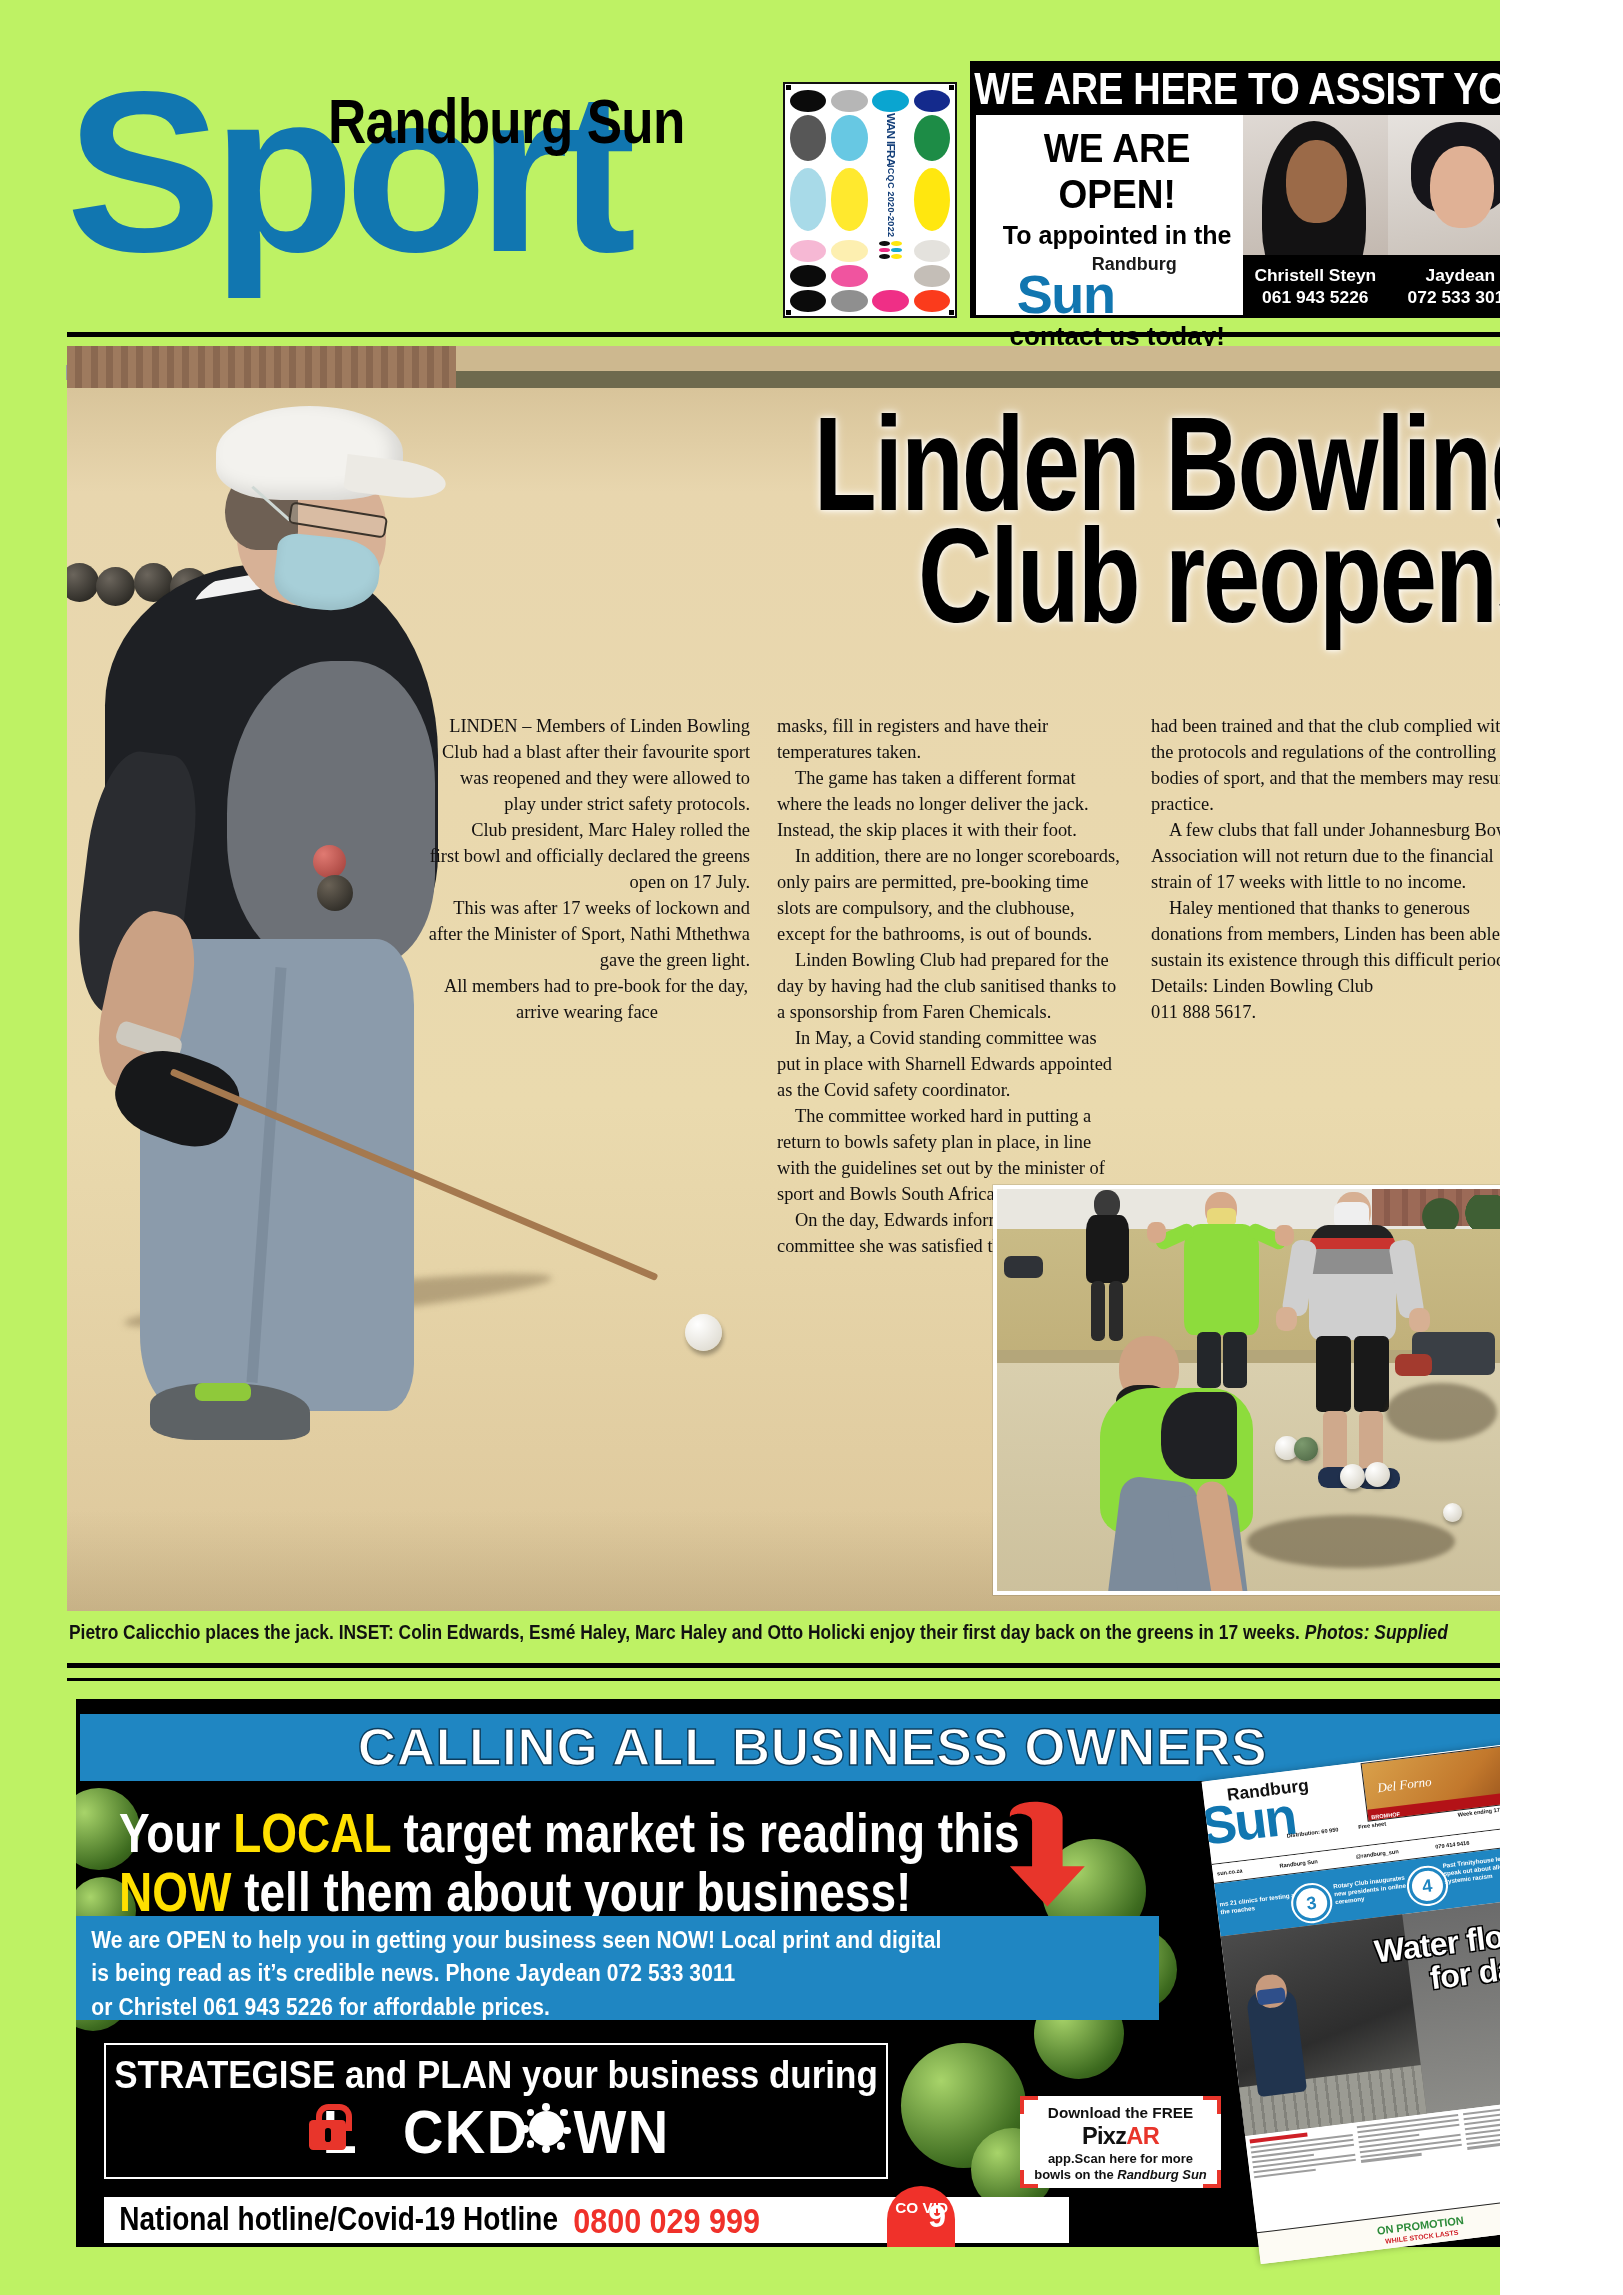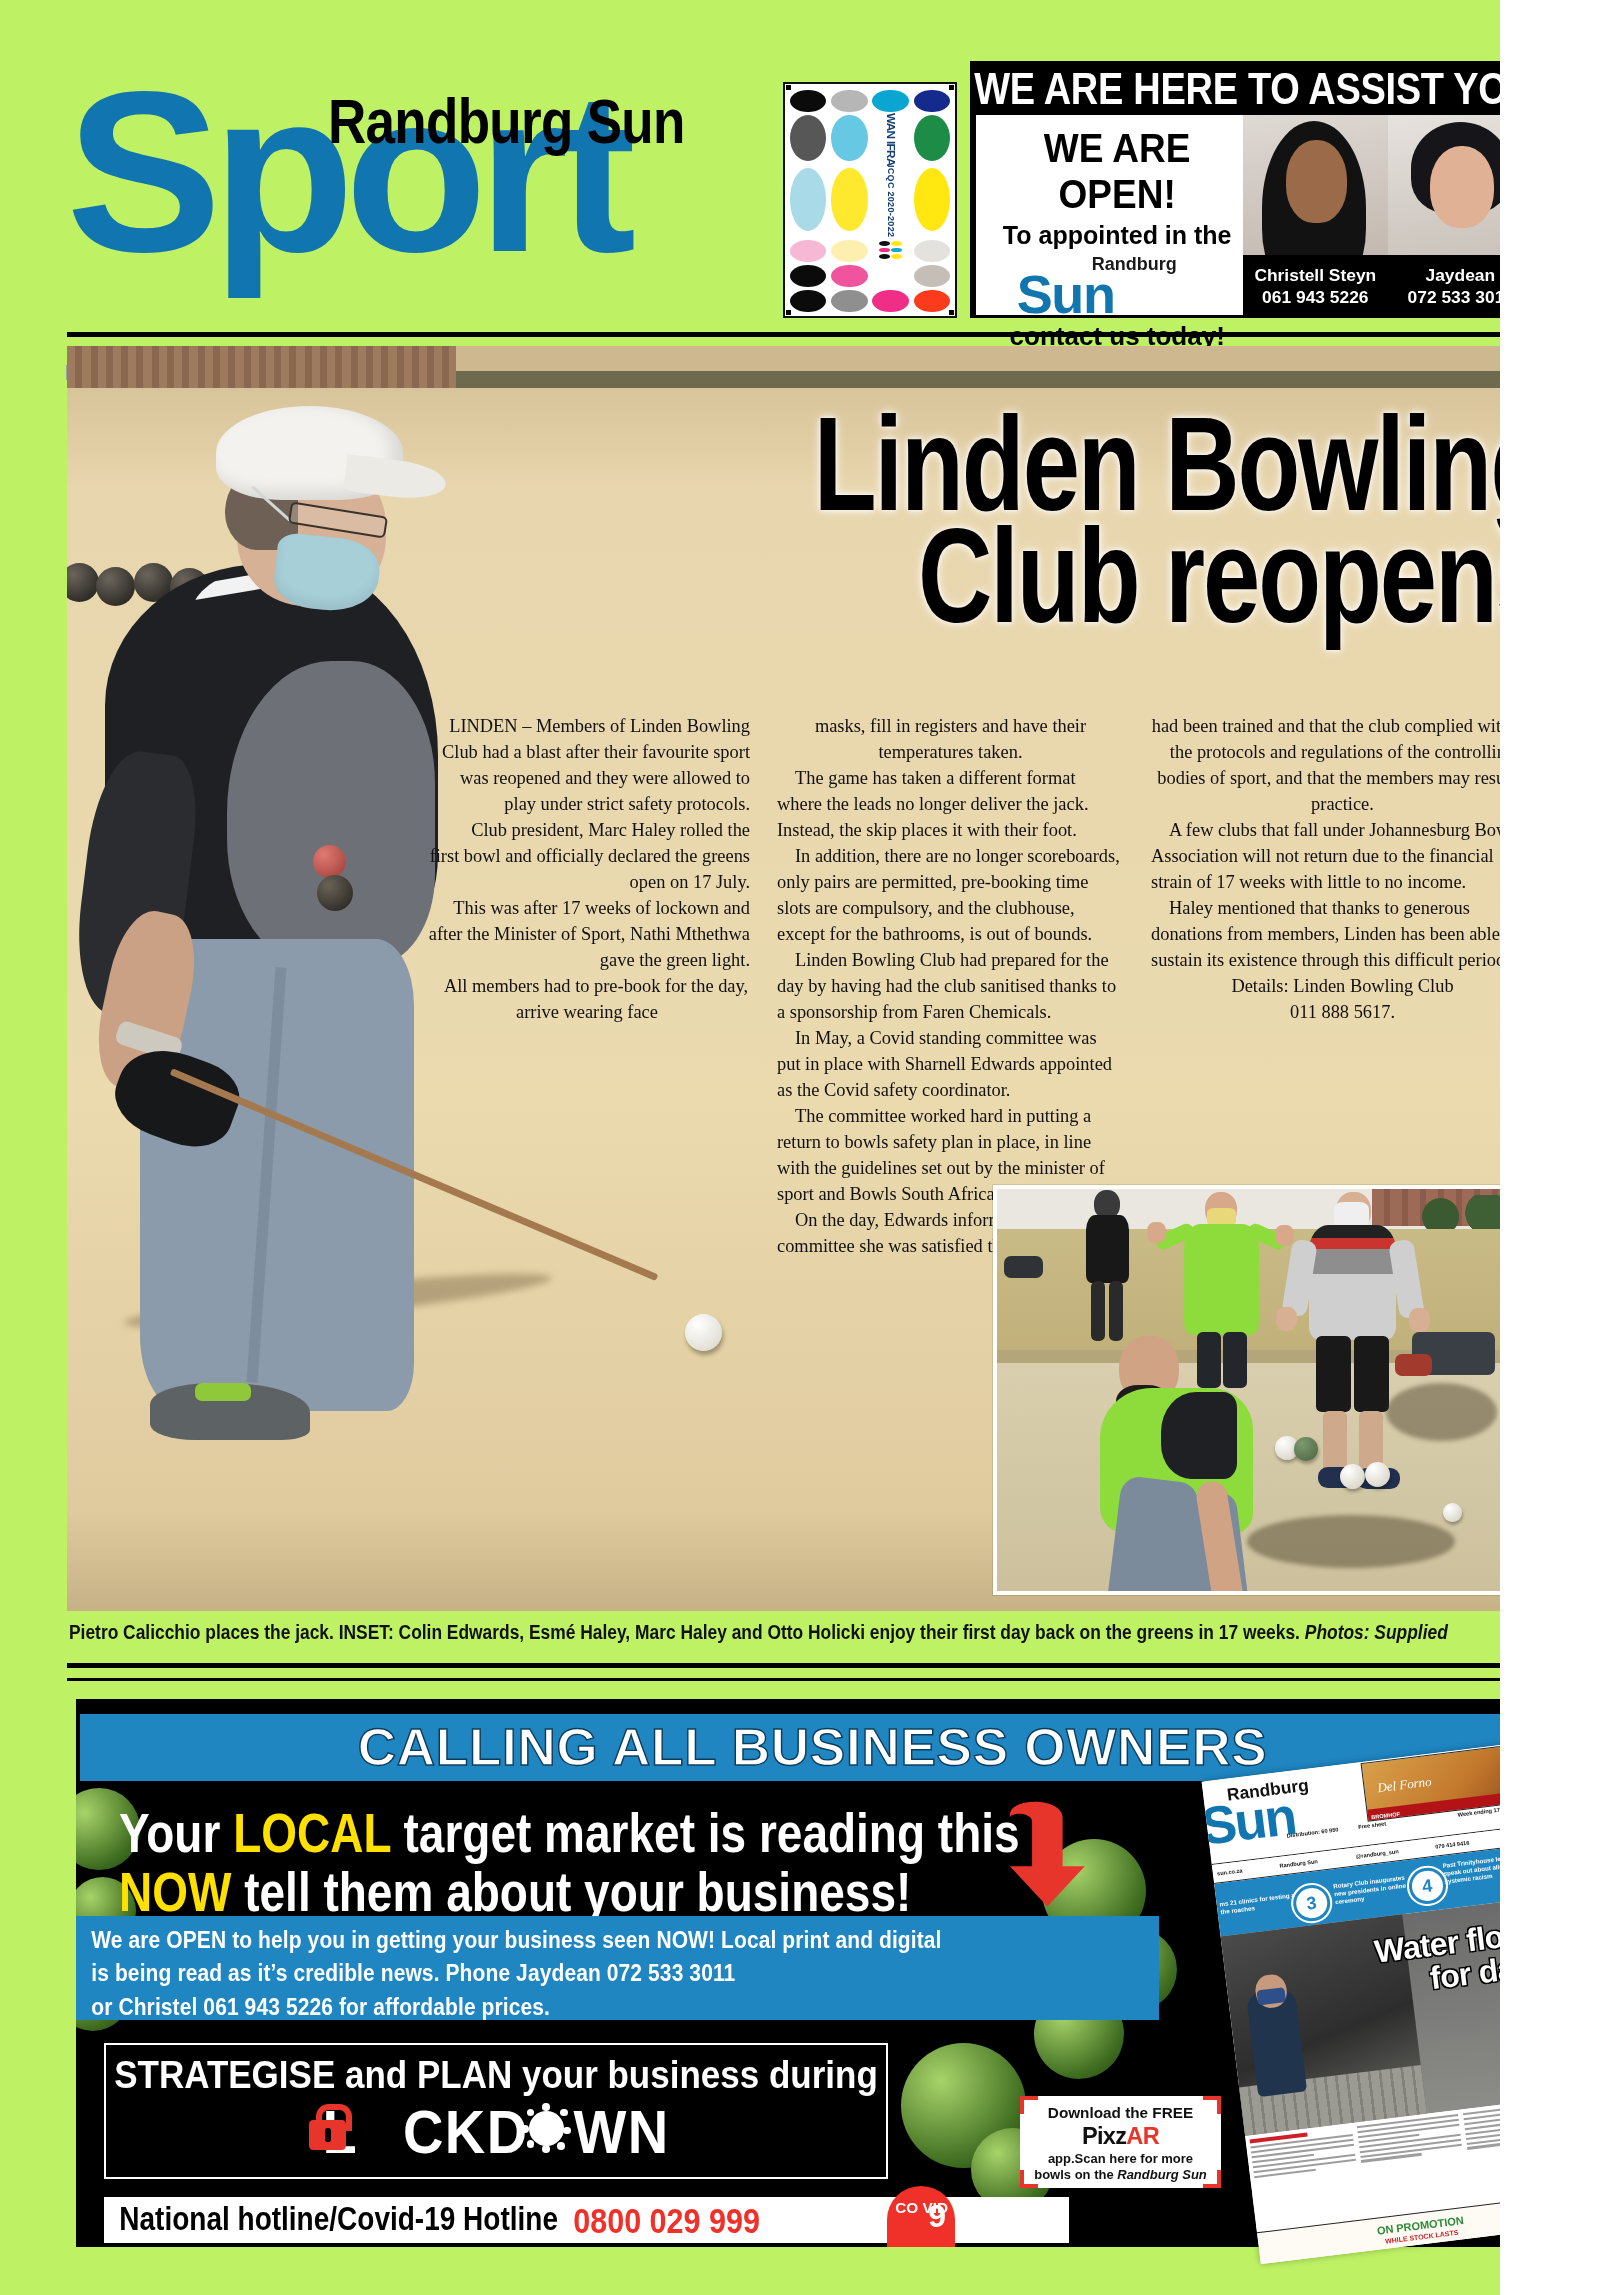--- a/index.html
+++ b/index.html
@@ -137,21 +137,21 @@
   #hl2{top:154px;font-size:103px;}
 
   
   #cols{position:absolute;left:357px;top:367px;width:1124px;}
   .col{position:absolute;top:0;font-size:18.4px;line-height:26px;color:#121010;
     font-family:"Liberation Serif",serif;}
   #col1{left:0;width:326px;}
   #col2{left:353px;width:347px;}
   #col3{left:727px;width:383px;}
   .col p{margin:0;text-indent:18px;}
-  .col p.noind{text-indent:0;text-align:center;}
+  .col p.noind{text-indent:0;}
   
   .wrapbox{float:left;width:0;height:0;
     shape-outside:polygon(0 0, 97px 0, 180px 458px, 0 458px);}
 
   
   #inset{position:absolute;left:926px;top:839px;width:564px;height:410px;
     border:4.2px solid #ffffff;box-sizing:border-box;overflow:hidden;
     background:linear-gradient(to bottom,#cfc4a4 0 30%,#cdbf96 30% 46%,#d8cdab 46% 100%);
     box-shadow:0 0 0 0.7px rgba(0,0,0,.15);}
   .ins-wall{position:absolute;left:0;top:0;width:100%;height:40px;background:#e9e7e0;}

